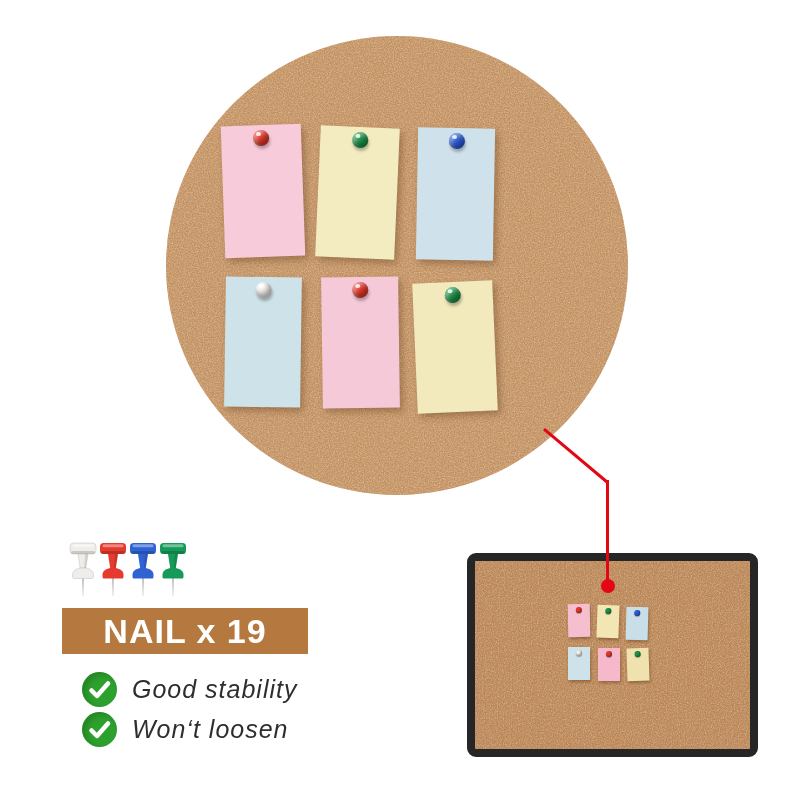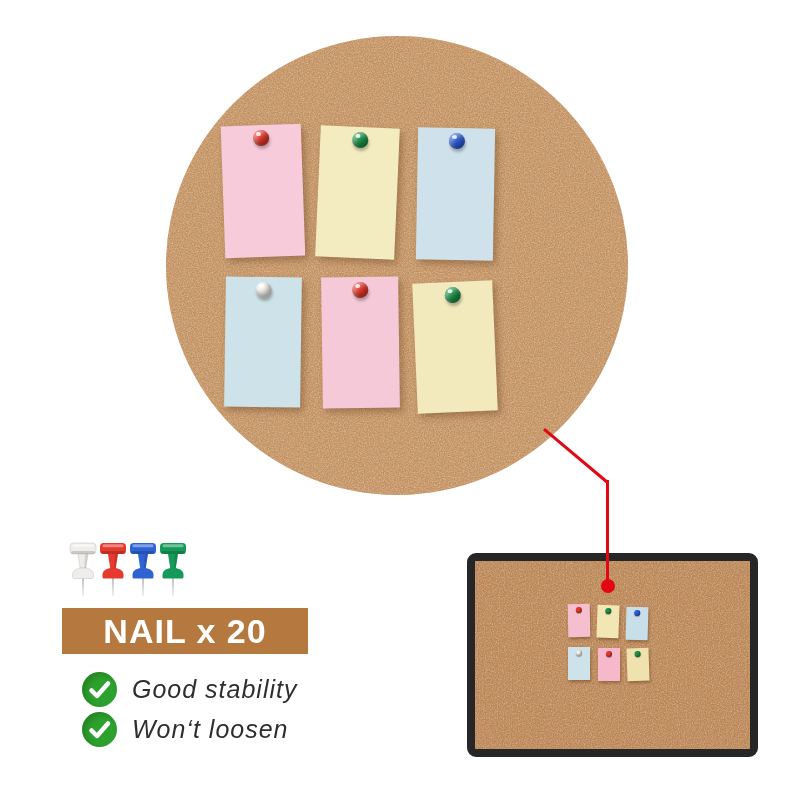--- a/index.html
+++ b/index.html
@@ -170,21 +170,21 @@
       <rect x="2" y="1" width="26" height="11" rx="3.5" fill="#169a59"></rect>
       <path d="M10,12 L20,12 L17.8,26 L12.2,26 Z" fill="#169a59"></path>
       <path d="M12.2,26 L17.8,26 C22.5,26.8 25.5,29.5 25.5,32.5 L25.5,35 C25.5,35.9 24.9,36.5 24,36.5 L6,36.5 C5.1,36.5 4.5,35.9 4.5,35 L4.5,32.5 C4.5,29.5 7.5,26.8 12.2,26 Z" fill="#169a59"></path>
       <rect x="3" y="9" width="24" height="3" rx="1.5" fill="rgba(0,0,0,0.18)"></rect>
       <rect x="4.5" y="2.2" width="21" height="3" rx="1.5" fill="rgba(255,255,255,0.40)"></rect>
       <path d="M17,12 L20,12 L17.8,26 L16,26 Z" fill="rgba(0,0,0,0.12)"></path>
     </svg>
   </div>
 
   <div class="banner" style="background-color: rgb(181, 121, 63);">
-    <span style="color: rgb(255, 255, 255);">NAIL x 20</span>
+    <span style="color: rgb(255, 255, 255);">NAIL x 19</span>
   </div>
 
   <div class="feature feat-1">
     <div class="check-circle" style="background-color: rgb(45, 161, 45);">
       <svg width="35" height="35" viewBox="0 0 35 35">
         <polyline points="9.5,18.5 15,24 26,11.5" fill="none" stroke="#ffffff" stroke-width="4.5" stroke-linecap="round" stroke-linejoin="round"></polyline>
       </svg>
     </div>
     <div class="feature-label">Good stability</div>
   </div>

